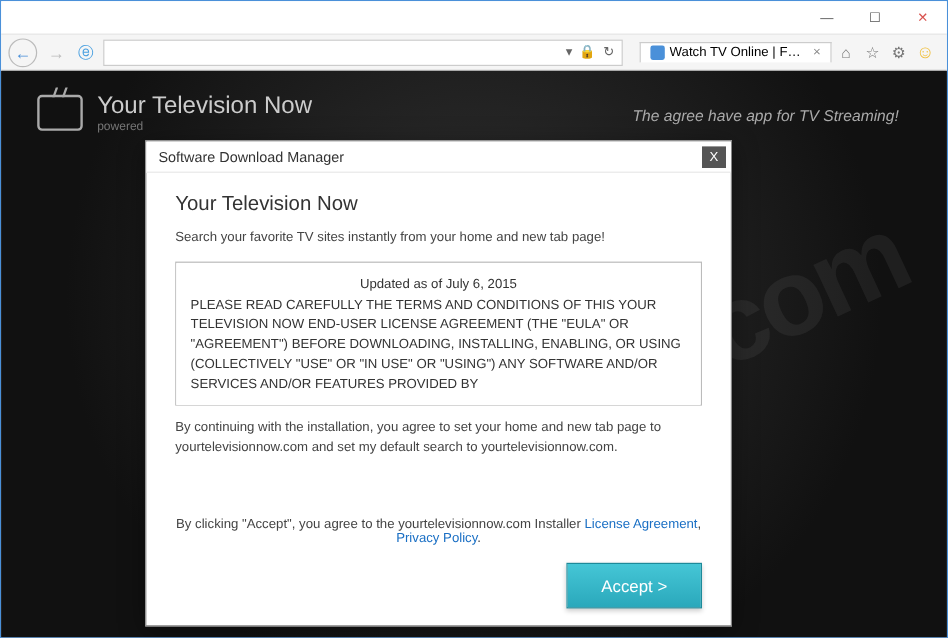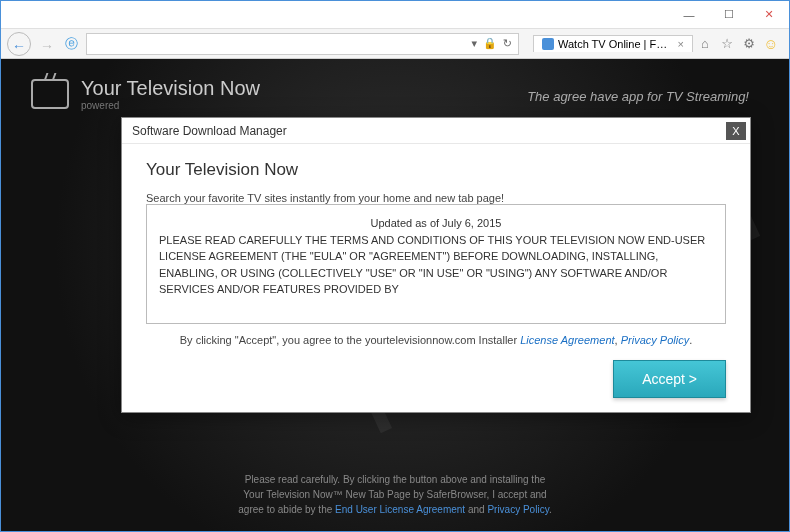--- a/index.html
+++ b/index.html
@@ -37,34 +37,34 @@
     .tv-icon { width: 38px; height: 30px; border: 2px solid #aaa; border-radius: 4px; position: relative; }
     .tv-icon::before { content: ""; position: absolute; top: -8px; left: 12px; width: 6px; height: 8px; border-left: 2px solid #aaa; border-right: 2px solid #aaa; transform: skewX(-20deg); }
     .page-title { font-size: 20px; font-weight: 300; color: #ccc; }
     .page-sub { font-size: 10px; color: #777; }
     .page-tagline { position: absolute; top: 30px; right: 40px; color: #aaa; font-size: 13px; font-style: italic; }
     
     .page-footer { position: absolute; bottom: 14px; left: 0; right: 0; text-align: center; font-size: 10px; color: #888; line-height: 1.5; }
     .page-footer a { color: #4a90d9; text-decoration: none; }
     
     
-    .dialog { position: absolute; top: 58px; left: 120px; width: 630px; background: #fff; border: 1px solid #888; box-shadow: 0 4px 20px rgba(0,0,0,0.4); }
+    .dialog { position: absolute; top: 58px; left: 120px; width: 489px; background: #fff; border: 1px solid #888; box-shadow: 0 4px 20px rgba(0,0,0,0.4); }
     .dialog-titlebar { height: 26px; background: #fff; display: flex; align-items: center; justify-content: space-between; padding: 0 4px 0 10px; border-bottom: 1px solid #e8e8e8; }
     .dialog-title { font-size: 12px; color: #333; }
     .dialog-close { width: 20px; height: 18px; background: #555; color: #fff; display: flex; align-items: center; justify-content: center; font-size: 11px; cursor: pointer; }
     .dialog-body { padding: 16px 24px 14px; }
     .app-name { font-size: 17px; color: #333; margin-bottom: 12px; }
-    .app-desc { font-size: 11px; color: #444; }
+    .app-desc { font-size: 11px; color: #444; margin-bottom: 14px; }
     .eula-box { border: 1px solid #bbb; height: 120px; overflow-y: scroll; padding: 10px 12px; font-size: 11px; color: #333; line-height: 1.5; margin-bottom: 10px; background: #fff; }
     .eula-title { text-align: center; margin-bottom: 2px; }
     .eula-date { text-align: center; }
     .eula-body-text { }
     .consent-text { font-size: 11px; color: #444; line-height: 1.5; margin-bottom: 50px; }
     .accept-row { font-size: 11px; color: #444; text-align: center; margin-bottom: 14px; }
-    .accept-row a { color: #1a6fc4; text-decoration: none; font-style: italic; }
+    .accept-row a { color: #1a6fc4; text-decoration: none; }
     .accept-btn-row { display: flex; justify-content: flex-end; }
     .accept-btn { background: linear-gradient(#45c6d6, #2aa8bb); color: #fff; border: 1px solid #1d8a9a; padding: 10px 28px; font-size: 14px; cursor: pointer; box-shadow: 0 2px 4px rgba(0,0,0,0.2); }
     
     .center-glow { position: absolute; top: 45%; left: 18%; width: 14px; height: 14px; background: radial-gradient(circle, #ff4444, transparent); border-radius: 50%; }
     
     
     .eula-box::-webkit-scrollbar { width: 14px; }
     .eula-box::-webkit-scrollbar-track { background: #f0f0f0; border-left: 1px solid #ddd; }
     .eula-box::-webkit-scrollbar-thumb { background: #c0c0c0; border: 1px solid #aaa; }
   </style>
@@ -138,20 +138,21 @@
         <span class="dialog-title">Software Download Manager</span>
         <div class="dialog-close">X</div>
       </div>
       <div class="dialog-body">
         <div class="app-name">Your Television Now</div>
         <div class="app-desc">Search your favorite TV sites instantly from your home and new tab page!</div>
         <div class="eula-box">
           <div class="eula-date">Updated as of July 6, 2015</div>
           <div class="eula-body-text">PLEASE READ CAREFULLY THE TERMS AND CONDITIONS OF THIS YOUR TELEVISION NOW END-USER LICENSE AGREEMENT (THE "EULA" OR "AGREEMENT") BEFORE DOWNLOADING, INSTALLING, ENABLING, OR USING (COLLECTIVELY "USE" OR "IN USE" OR "USING") ANY SOFTWARE AND/OR SERVICES AND/OR FEATURES PROVIDED BY</div>
         </div>
+        <div class="consent-text">By continuing with the installation, you agree to set your home and new tab page to yourtelevisionnow.com and set my default search to yourtelevisionnow.com.</div>
         <div class="accept-row">
           <span>By clicking "Accept", you agree to the yourtelevisionnow.com Installer </span><a href="#">License Agreement</a><span>, </span><a href="#">Privacy Policy</a><span>.</span>
         </div>
         <div class="accept-btn-row">
           <button class="accept-btn">Accept &gt;</button>
         </div>
       </div>
     </div>
   </div>
 </div>

